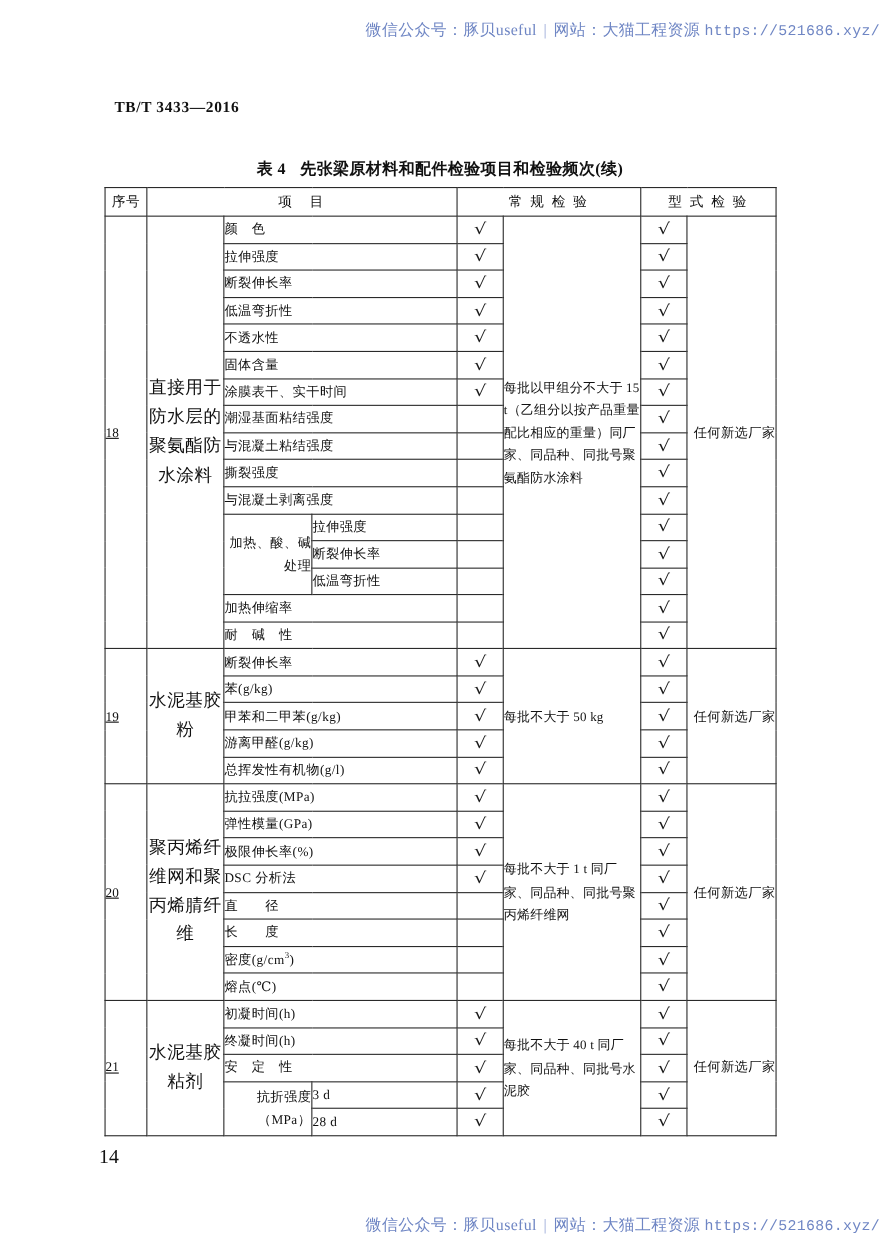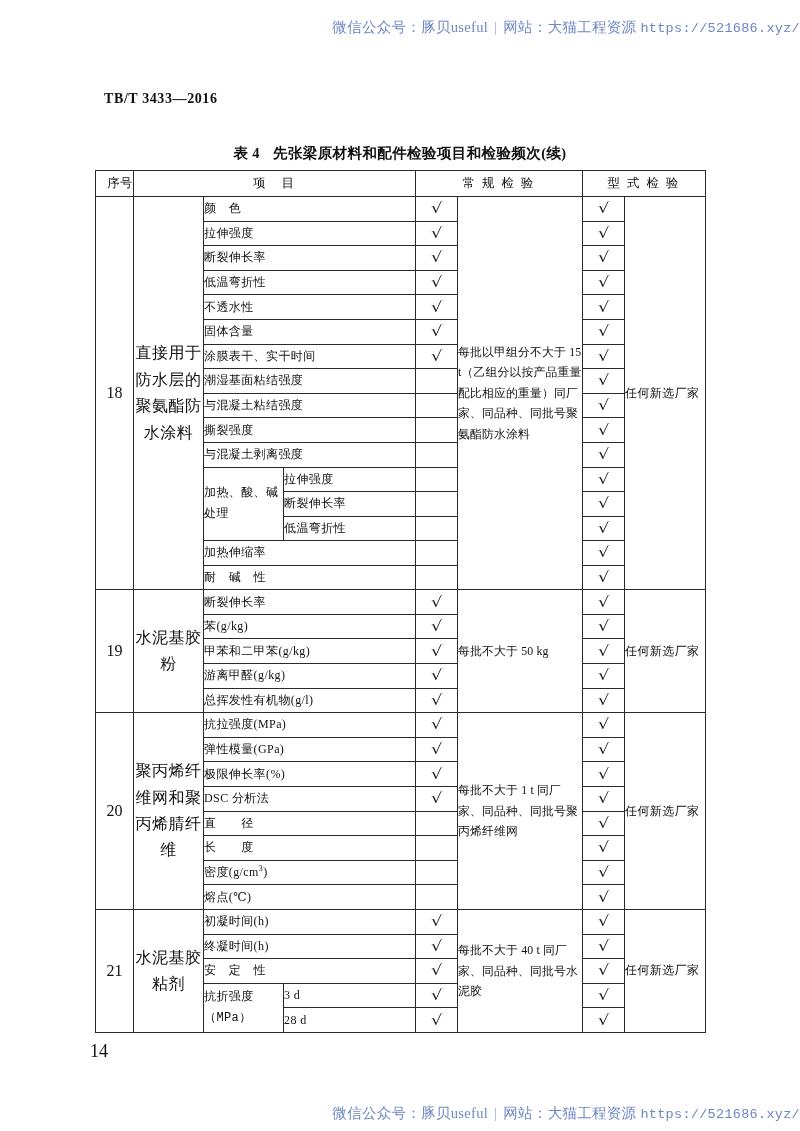--- a/index.html
+++ b/index.html
@@ -73,64 +73,63 @@
     font-weight: normal;
   }
 
   
   .hdr td {
     height: 26px;
     text-align: center;
     font-size: 12.4px;
     letter-spacing: 2px;
   }
-  .hdr td.num { letter-spacing: 0.5px; text-align: right; }
+  .hdr td.num { letter-spacing: 0.5px; }
 
   
   .c-num {
-    text-align: center;
-    font-size: 16px;
+    font-size: 12px;
     font-family: "Liberation Serif", "DejaVu Serif", serif;
+    text-decoration: underline;
   }
   .c-mat {
     text-align: center;
     font-size: 16px;
     line-height: 1.65;
     padding: 2px 3px;
     letter-spacing: 0.5px;
   }
   .c-item {
     padding-left: 8px;
     font-size: 12px;
     letter-spacing: 0.4px;
     height: 24.6px;
   }
   .c-sub {
     padding-left: 8px;
     font-size: 12px;
     letter-spacing: 0.4px;
   }
   .c-subgrp {
-    text-align: left;
+    text-align: right;
     font-size: 12px;
     line-height: 1.7;
     padding: 2px 2px;
     letter-spacing: 0.4px;
-    font-family: Liberation Mono, monospace;
   }
   .c-chk { text-align: center; width: 42px; }
   .c-freq {
     padding: 4px 7px;
     font-size: 11.8px;
     line-height: 1.75;
     vertical-align: middle;
     letter-spacing: 0.2px;
   }
   .c-type {
-    text-align: left;
+    text-align: right;
     font-size: 12px;
     letter-spacing: 0.4px;
   }
 
   .tick {
     display: inline-block;
     font-size: 14px;
     line-height: 1;
     transform: scaleX(1.25);
     font-family: "DejaVu Sans", sans-serif;

